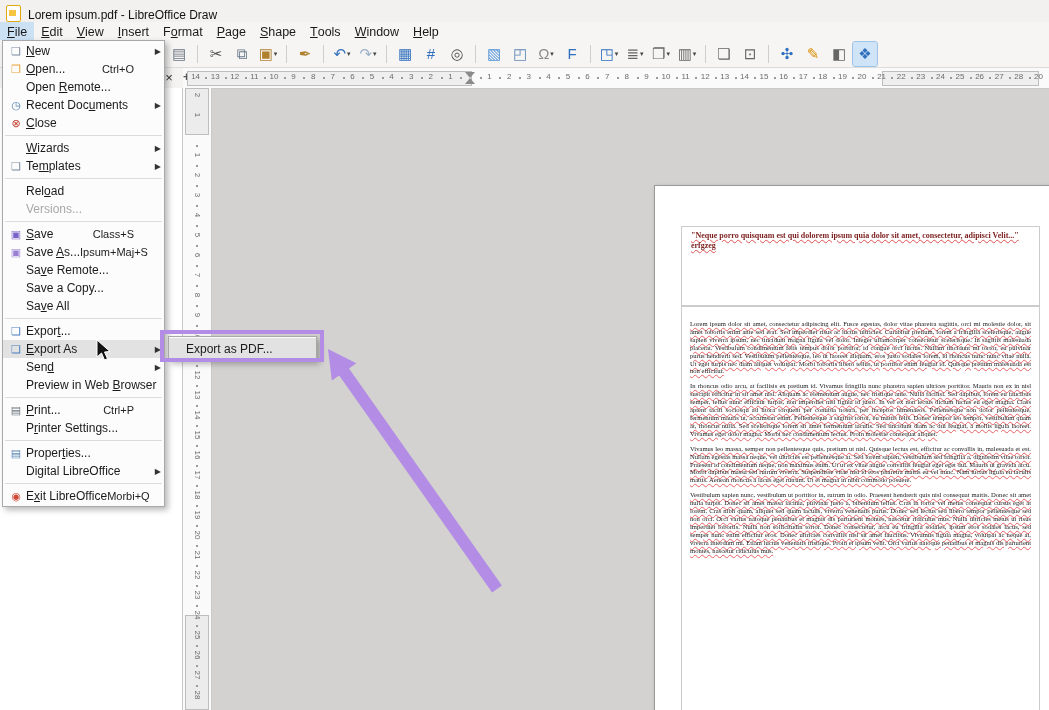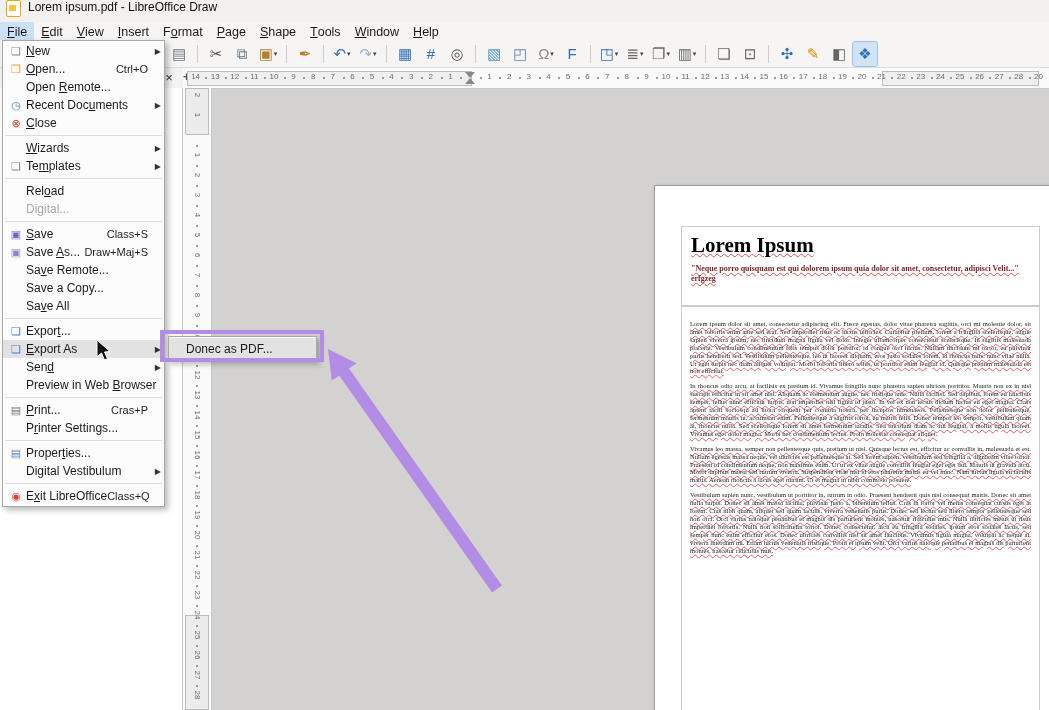--- a/index.html
+++ b/index.html
@@ -3,21 +3,21 @@
 <meta charset="utf-8">
 <style>
   html,body{margin:0;padding:0;}
   body{
     width:1049px;height:710px;position:relative;overflow:hidden;
     font-family:"Liberation Sans",sans-serif;background:#d3d2d0;
     -webkit-font-smoothing:antialiased;
   }
   
   #titlebar{position:absolute;left:0;top:0;width:1049px;height:22px;background:#f3f1f0;
-    display:flex;align-items:flex-start;font-size:12px;color:#111;z-index:5;}
+    display:flex;align-items:flex-end;font-size:12px;color:#111;z-index:5;}
   #app-icon{width:13px;height:15px;margin:0 7px 0 6px;border:1px solid #e0a912;background:#fff;
     border-radius:2px;position:relative;}
   #app-icon::after{content:"";position:absolute;left:2px;top:4px;width:7px;height:6px;background:#f5c542;}
   #menubar{position:absolute;left:0;top:22px;width:1049px;height:18px;background:#f6f5f4;
     display:flex;align-items:stretch;z-index:5;font-size:12.5px;color:#1a1a1a;}
   .mb-item{padding:1px 7px 0 7px;display:flex;align-items:center;cursor:default;}
   .mb-item.active{background:#cde1f5;}
   .mb-item u,#file-menu u,#export-submenu u{text-decoration:underline;}
   
   #toolbar{position:absolute;left:0;top:40px;width:1049px;height:28px;background:#f6f5f4;
@@ -71,21 +71,21 @@
   
   #file-menu{position:absolute;left:2px;top:40px;width:163px;background:#fcfcfc;
     border:1px solid #a8a8a8;box-shadow:3px 3px 6px rgba(0,0,0,.28);z-index:10;padding:1px 0;
     box-sizing:border-box;font-size:12px;color:#1a1a1a;}
   .m-row{display:flex;align-items:center;height:18px;padding:0 3px 0 3px;}
   .m-row.highlight{background:#e2e2e2;}
   .m-row.disabled{color:#a8a8a8;}
   .m-icon{width:20px;text-align:center;font-size:11px;flex:none;}
   .m-label{white-space:nowrap;}
   .m-spring{flex:1;}
-  .m-shortcut{font-size:11px;color:#222;margin-right:3px;white-space:nowrap;}
+  .m-shortcut{font-size:11px;color:#222;margin-right:17px;white-space:nowrap;}
   .m-arrow{width:10px;font-size:8px;color:#333;text-align:right;flex:none;}
   .m-sep{border-top:1px solid #dcdcdc;margin:3px 2px;}
   
   #export-submenu{position:absolute;left:168px;top:336px;width:149px;background:#fcfcfc;
     border:1px solid #a8a8a8;box-shadow:3px 3px 6px rgba(0,0,0,.28);z-index:11;padding:1px 0;
     box-sizing:border-box;font-size:12px;color:#1a1a1a;}
   .sm-row{display:flex;align-items:center;height:21px;padding-left:17px;}
   .sm-row.hover{background:#e2e2e2;}
   
   #ann-rect{position:absolute;left:160px;top:330px;width:156px;height:24px;border:4px solid #b38ce6;
@@ -362,21 +362,20 @@
     <span class="num" style="top: 607px;">28</span>
     <span class="dot" style="top: 597px;"></span>
   </div>
 <div id="pages-panel"></div>
 <div id="color-swatch" style="background: rgb(42, 111, 189);"></div>
 <div id="swatch-caret">▾</div>
 
 <div id="canvas">
   <div id="page">
     <div id="title-frame" class="frame">
-      <div id="doc-title">Lorem Ipsum</div>
       <div id="doc-quote">"Neque porro quisquam est qui dolorem ipsum quia dolor sit amet, consectetur, adipisci Velit..." erfgzeg</div>
     </div>
     <div id="body-frame" class="frame">
         <p class="para">Lorem ipsum dolor sit amet, consectetur adipiscing elit. Fusce egestas, dolor vitae pharetra sagittis, orci mi molestie dolor, sit amet lobortis enim ante sed erat. Sed imperdiet risus ac luctus ultricies. Curabitur pretium, lorem a fringilla scelerisque, augue sapien viverra ipsum, nec tincidunt magna ligula vel dolor. Integer ullamcorper consectetur scelerisque. In sagittis malesuada placerat. Vestibulum condimentum felis tempus dolor porttitor, id congue orci luctus. Nullam tincidunt mi tortor, eu pulvinar purus hendrerit sed. Vestibulum pellentesque, leo ut laoreet aliquam, eros justo sodales lorem, id rhoncus nunc nunc vitae nulla. Ut eget turpis nec diam aliquet volutpat. Morbi lobortis libero tellus, ut porttitor enim feugiat id. Quisque pretium malesuada est non efficitur.</p>
         <p class="para">In rhoncus odio arcu, at facilisis ex pretium id. Vivamus fringilla nunc pharetra sapien ultrices porttitor. Mauris non ex in nisl suscipit efficitur in sit amet nisl. Aliquam ac elementum augue, nec tristique ante. Nulla facilisi. Sed dapibus, lorem eu faucibus semper, tellus nunc efficitur turpis, non imperdiet nisl ligula id justo. In vel ex non lectus dictum luctus eu eget magna. Class aptent taciti sociosqu ad litora torquent per conubia nostra, per inceptos himenaeos. Pellentesque non dolor pellentesque, fermentum mauris ut, accumsan enim. Pellentesque a sagittis tortor, eu mattis felis. Donec tempor leo tempor, vestibulum quam at, rhoncus nulla. Sed scelerisque lorem sit amet fermentum iaculis. Sed tincidunt diam ac dui feugiat, a mollis ligula laoreet. Vivamus eget dolor magna. Morbi nec condimentum lectus. Proin molestie consequat aliquet.</p>
         <p class="para">Vivamus leo massa, semper non pellentesque quis, pretium ut nisl. Quisque lectus est, efficitur ac convallis in, malesuada et est. Nullam egestas massa neque, vel ultricies est pellentesque at. Sed lorem sapien, vestibulum sed fringilla a, dignissim vitae tortor. Praesent id condimentum neque, non maximus enim. Ut ut ex vitae augue convallis feugiat eget eget dui. Mauris ut gravida arcu. Morbi dapibus massa sed rutrum viverra. Suspendisse vitae nisi id eros pharetra mattis eu vel nunc. Nam luctus ligula eu iaculis mattis. Aenean rhoncus a lacus eget rutrum. Ut et magna in nibh commodo posuere.</p>
         <p class="para">Vestibulum sapien nunc, vestibulum ut porttitor in, rutrum in odio. Praesent hendrerit quis nisl consequat mattis. Donec sit amet nulla turpis. Donec sit amet massa lacinia, pulvinar justo a, bibendum tellus. Cras in tortor vel metus consequat cursus eget at lorem. Cras nibh quam, aliquet sed quam iaculis, viverra venenatis purus. Donec sed lectus sed libero tempor pellentesque sed non orci. Orci varius natoque penatibus et magnis dis parturient montes, nascetur ridiculus mus. Nulla ultricies metus ut risus imperdiet lobortis. Nulla non sollicitudin tortor. Donec consectetur, arcu eu fringilla sodales, ipsum eros sodales lacus, sed semper nunc enim efficitur eros. Donec ultricies convallis nisl sit amet faucibus. Vivamus ligula magna, volutpat ac neque at, viverra interdum mi. Etiam luctus venenatis tristique. Proin et ipsum velit. Orci varius natoque penatibus et magnis dis parturient montes, nascetur ridiculus mus.</p>
       </div>
 
   </div>
@@ -429,37 +428,37 @@
     </div>
     <div class="m-sep"></div>
     <div class="m-row">
       <span class="m-icon"></span>
       <span class="m-label">Rel<u>o</u>ad</span>
       <span class="m-spring"></span>
       <span class="m-arrow"></span>
     </div>
     <div class="m-row disabled">
       <span class="m-icon"></span>
-      <span class="m-label">Digital...</span>
+      <span class="m-label">Versions...</span>
       <span class="m-spring"></span>
       <span class="m-arrow"></span>
     </div>
     <div class="m-sep"></div>
     <div class="m-row">
       <span class="m-icon" style="color: rgb(122, 100, 199);">▣</span>
       <span class="m-label"><u>S</u>ave</span>
       <span class="m-spring"></span>
       <span class="m-shortcut">Class+S</span>
       <span class="m-arrow"></span>
     </div>
     <div class="m-row">
       <span class="m-icon" style="color: rgb(154, 127, 212);">▣</span>
       <span class="m-label">Save <u>A</u>s...</span>
       <span class="m-spring"></span>
-      <span class="m-shortcut">Draw+Maj+S</span>
+      <span class="m-shortcut">Ipsum+Maj+S</span>
       <span class="m-arrow"></span>
     </div>
     <div class="m-row">
       <span class="m-icon"></span>
       <span class="m-label">Sa<u>v</u>e Remote...</span>
       <span class="m-spring"></span>
       <span class="m-arrow"></span>
     </div>
     <div class="m-row">
       <span class="m-icon"></span>
@@ -496,53 +495,53 @@
       <span class="m-icon"></span>
       <span class="m-label">Preview in Web <u>B</u>rowser</span>
       <span class="m-spring"></span>
       <span class="m-arrow"></span>
     </div>
     <div class="m-sep"></div>
     <div class="m-row">
       <span class="m-icon" style="color: rgb(107, 118, 128);">▤</span>
       <span class="m-label"><u>P</u>rint...</span>
       <span class="m-spring"></span>
-      <span class="m-shortcut">Cras+P</span>
+      <span class="m-shortcut">Ctrl+P</span>
       <span class="m-arrow"></span>
     </div>
     <div class="m-row">
       <span class="m-icon"></span>
       <span class="m-label">P<u>r</u>inter Settings...</span>
       <span class="m-spring"></span>
       <span class="m-arrow"></span>
     </div>
     <div class="m-sep"></div>
     <div class="m-row">
       <span class="m-icon" style="color: rgb(91, 135, 181);">▤</span>
       <span class="m-label">Proper<u>t</u>ies...</span>
       <span class="m-spring"></span>
       <span class="m-arrow"></span>
     </div>
     <div class="m-row">
       <span class="m-icon"></span>
-      <span class="m-label">Digital Vestibulum</span>
+      <span class="m-label">Digital LibreOffice</span>
       <span class="m-spring"></span>
       <span class="m-arrow">▶</span>
     </div>
     <div class="m-sep"></div>
     <div class="m-row">
       <span class="m-icon" style="color: rgb(208, 74, 58);">◉</span>
       <span class="m-label">E<u>x</u>it LibreOffice</span>
       <span class="m-spring"></span>
-      <span class="m-shortcut">Class+Q</span>
+      <span class="m-shortcut">Morbi+Q</span>
       <span class="m-arrow"></span>
     </div>
   </div>
 <div id="export-submenu">
-    <div class="sm-row hover">Donec as PDF...</div>
+    <div class="sm-row hover">Export as PDF...</div>
   </div>
 
 <div id="ann-rect" style="border-color: rgb(179, 140, 230);"></div>
 <svg id="ann-svg">
   <polygon id="arrow-poly" points="328,349 356.4,363.3 349,368.5 501.9,585.6 492.1,592.4 339.2,375.4 331.8,380.5" fill="#b38ce6"></polygon>
 </svg>
 <svg id="cursor-svg" width="18" height="24">
   <path d="M1,1 L1,18 L5.5,14 L8.5,21 L11.5,19.7 L8.5,13 L14,12.5 Z" fill="#111" stroke="#fff" stroke-width="1"></path>
 </svg>
 

